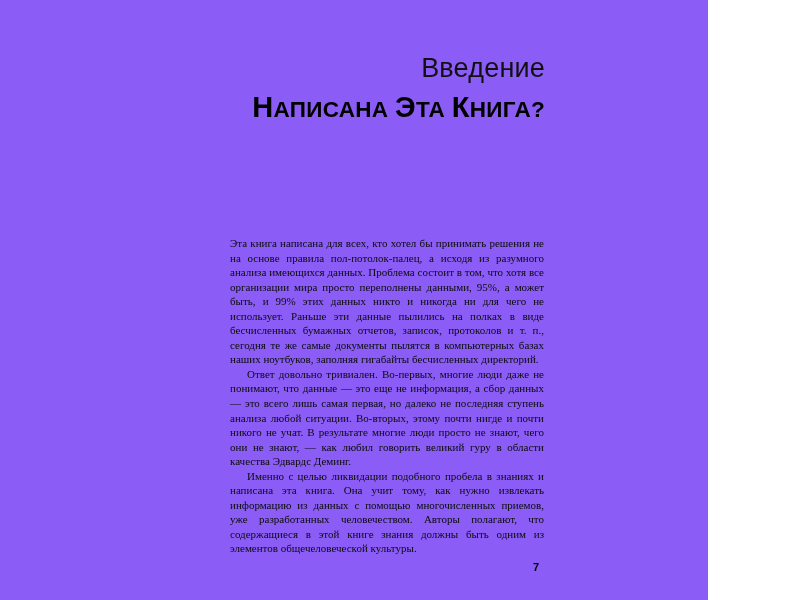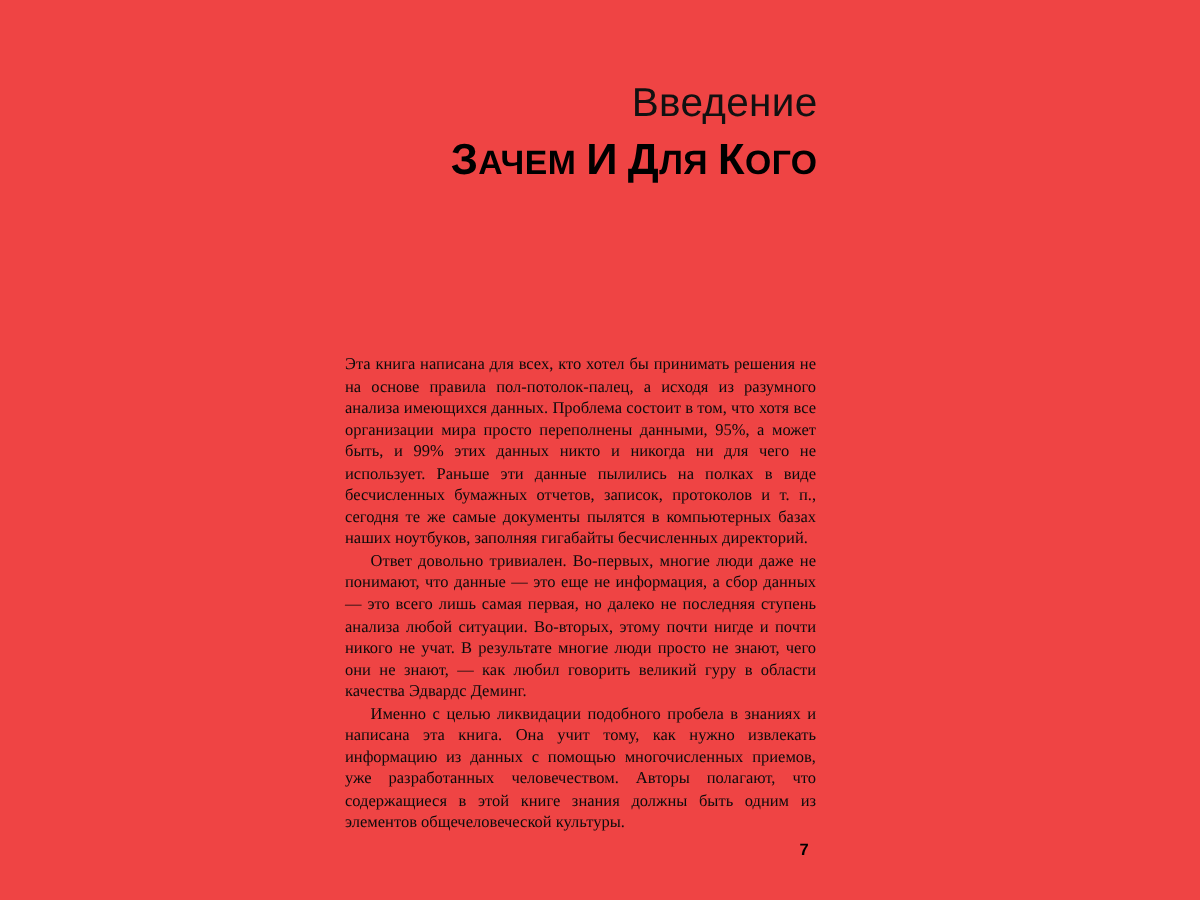--- a/index.html
+++ b/index.html
@@ -14,23 +14,23 @@
     font-family: "Liberation Serif", "DejaVu Serif", serif;
     color: #000000;
     overflow: hidden;
     position: relative;
   }
 
   .page {
     position: absolute;
     left: 0;
     top: 0;
-    width: 800px;
+    width: 708px;
     height: 600px;
-    background: #ef4444;
+    background: #8b5cf6;
   }
 
   
   .heading-block {
     position: absolute;
     left: 150px;
     top: 52px;
     width: 395px;
     text-align: right;
   }
@@ -109,21 +109,21 @@
 </style>
 </head>
 <body>
 
 <div class="page">
 
   <div class="heading-block">
     <div class="kicker">Введение</div>
 
     <h1 class="chapter-title">
-      <span class="tl sc"><span class="cap">З</span><span>А</span><span>Ч</span><span>Е</span><span>М</span> <span class="cap">И</span> <span class="cap">Д</span><span>Л</span><span>Я</span> <span class="cap">К</span><span>О</span><span>Г</span><span>О</span></span>
+      <span class="tl sc"><span class="cap">Н</span><span>А</span><span>П</span><span>И</span><span>С</span><span>А</span><span>Н</span><span>А</span> <span class="cap">Э</span><span>Т</span><span>А</span> <span class="cap">К</span><span>Н</span><span>И</span><span>Г</span><span>А</span><span>?</span></span>
     </h1>
   </div>
 
   <div class="body-col">
       <p class="first">Эта книга написана для всех, кто хотел бы принимать решения не на основе правила пол-потолок-палец, а исходя из разумного анализа имеющихся данных. Проблема состоит в том, что хотя все организации мира просто переполнены данными, 95%, а может быть, и 99% этих данных никто и никогда ни для чего не использует. Раньше эти данные пылились на полках в виде бесчисленных бумажных отчетов, записок, протоколов и т. п., сегодня те же самые документы пылятся в компьютерных базах наших ноутбуков, заполняя гигабайты бесчисленных директорий.</p>
       <p>Ответ довольно тривиален. Во-первых, многие люди даже не понимают, что данные — это еще не информация, а сбор данных — это всего лишь самая первая, но далеко не последняя ступень анализа любой ситуации. Во-вторых, этому почти нигде и почти никого не учат. В результате многие люди просто не знают, чего они не знают, — как любил говорить великий гуру в области качества Эдвардс Деминг.</p>
       <p>Именно с целью ликвидации подобного пробела в знаниях и написана эта книга. Она учит тому, как нужно извлекать информацию из данных с помощью многочисленных приемов, уже разработанных человечеством. Авторы полагают, что содержащиеся в этой книге знания должны быть одним из элементов общечеловеческой культуры.</p>
     </div>
 
   <div class="folio">7</div>

